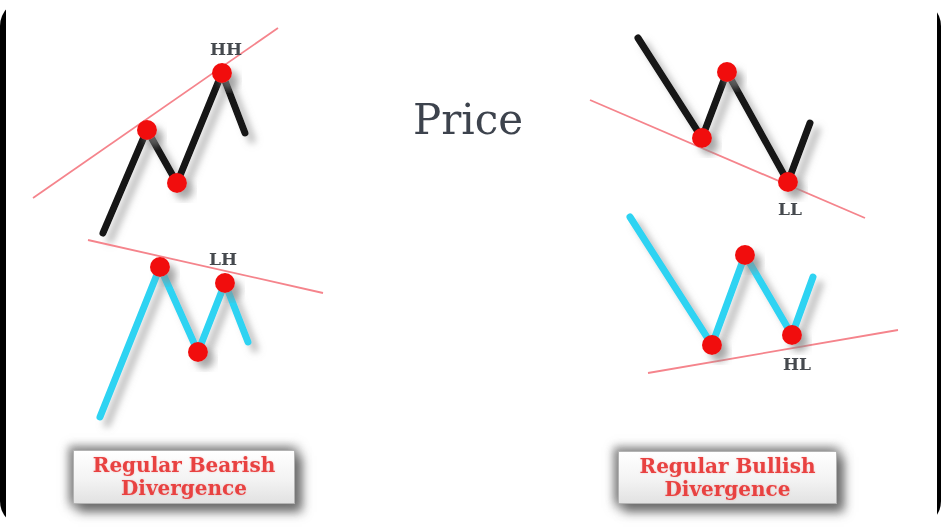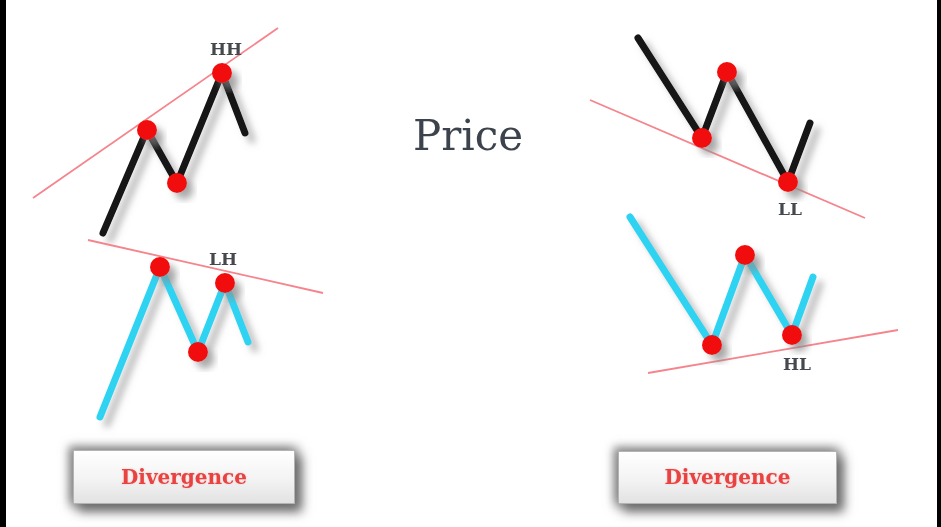--- a/index.html
+++ b/index.html
@@ -3,41 +3,42 @@
 <meta charset="utf-8">
 <style>
   html, body { margin: 0; padding: 0; background: #ffffff; }
   #stage {
     position: relative;
     width: 941px;
     height: 527px;
     background: #ffffff;
     overflow: hidden;
     font-family: "DejaVu Serif", serif;
+    border-radius: 26px;
   }
   .edge-bar {
     position: absolute; top: 0; height: 100%;
     background: #000000;
   }
   #edge-left  { left: 0; width: 6px; }
   #edge-right { right: 0; width: 4px; }
 
   #diagram-svg { position: absolute; left: 0; top: 0; }
 
   .row-label {
     position: absolute;
     transform: translateX(-50%);
     font-family: "DejaVu Serif", serif;
     font-size: 42px;
     line-height: 46px;
     color: #3d434d;
     white-space: nowrap;
     letter-spacing: 0px;
   }
-  #price-label     { left: 468px; top: 97px; margin-top: 16px;  }
+  #price-label     { left: 468px; top: 97px;  }
   #indicator-label { left: 461px; top: 280px; }
 
   .caption {
     position: absolute;
     display: flex;
     flex-direction: column;
     justify-content: center;
     align-items: center;
     text-align: center;
     background: linear-gradient(180deg, #ffffff 0%, #f3f3f3 55%, #e2e2e2 100%);
@@ -99,23 +100,25 @@
           <circle cx="792" cy="335" r="10" fill="#f10e0e" filter="url(#soft-shadow)"></circle>
           <text x="797" y="370" fill="#45494e" text-anchor="middle" font-family="&quot;DejaVu Serif&quot;, serif" font-size="17" font-weight="bold">HL</text>
         </g>
       </g>
   </svg>
 
   <div class="row-label" id="price-label">Price</div>
 
 
   <div class="caption" id="caption-bearish">
+    <div>Regular Bearish</div>
     <div>Divergence</div>
   </div>
 
   <div class="caption" id="caption-bullish">
+    <div>Regular Bullish</div>
     <div>Divergence</div>
   </div>
 
   <div class="edge-bar" id="edge-left"></div>
   <div class="edge-bar" id="edge-right"></div>
 
 </div>
 
 </body></html>

